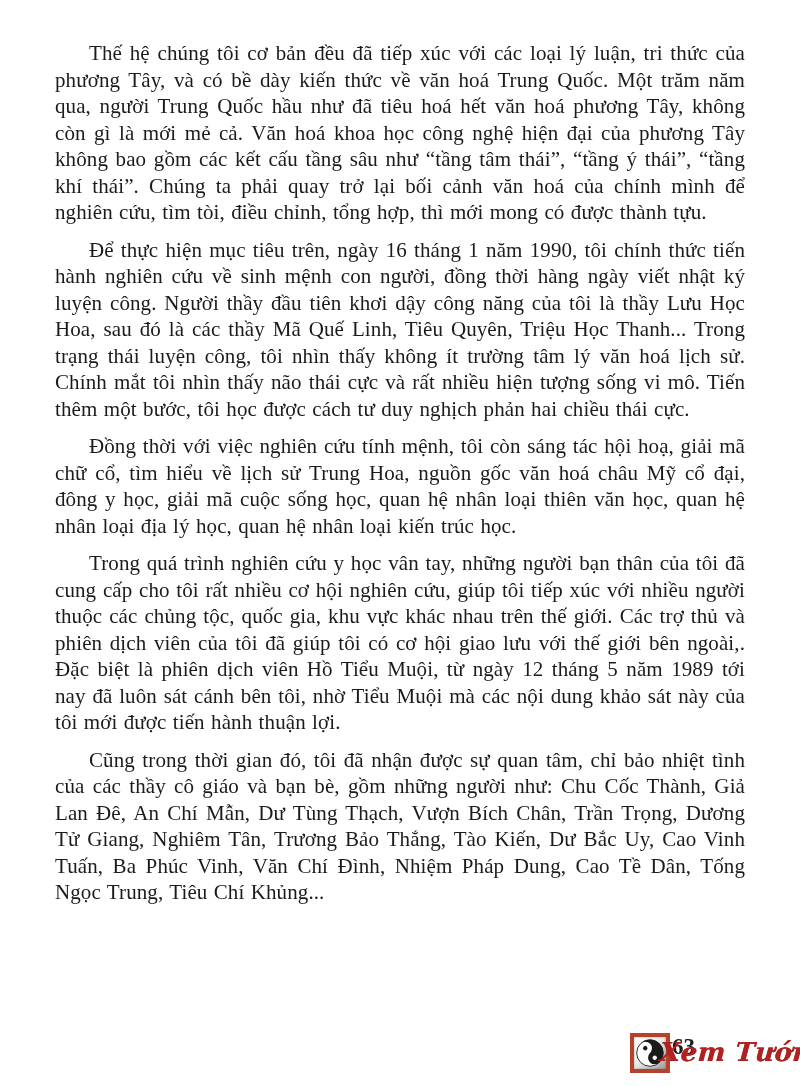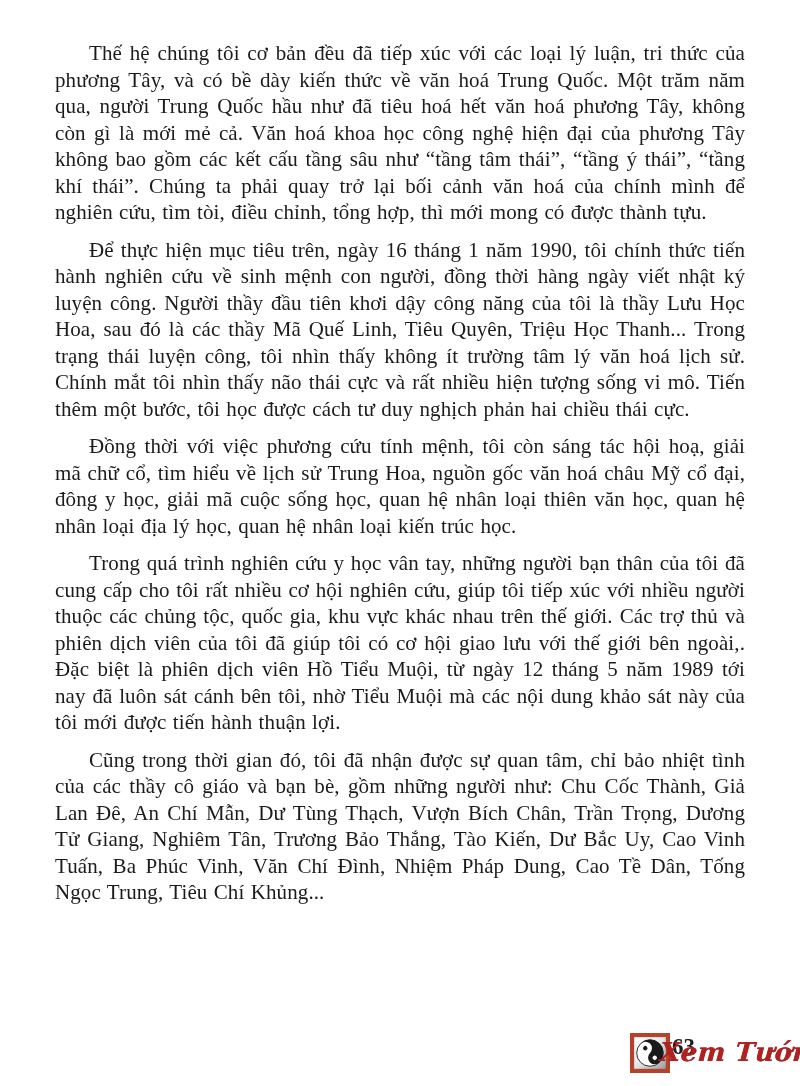--- a/index.html
+++ b/index.html
@@ -83,21 +83,21 @@
   }
 </style>
 </head>
 <body>
 
 <div class="page">
 
   <div class="text-block">
     <p>Thế hệ chúng tôi cơ bản đều đã tiếp xúc với các loại lý luận, tri thức của phương Tây, và có bề dày kiến thức về văn hoá Trung Quốc. Một trăm năm qua, người Trung Quốc hầu như đã tiêu hoá hết văn hoá phương Tây, không còn gì là mới mẻ cả. Văn hoá khoa học công nghệ hiện đại của phương Tây không bao gồm các kết cấu tầng sâu như “tầng tâm thái”, “tầng ý thái”, “tầng khí thái”. Chúng ta phải quay trở lại bối cảnh văn hoá của chính mình để nghiên cứu, tìm tòi, điều chỉnh, tổng hợp, thì mới mong có được thành tựu.</p>
     <p>Để thực hiện mục tiêu trên, ngày 16 tháng 1 năm 1990, tôi chính thức tiến hành nghiên cứu về sinh mệnh con người, đồng thời hàng ngày viết nhật ký luyện công. Người thầy đầu tiên khơi dậy công năng của tôi là thầy Lưu Học Hoa, sau đó là các thầy Mã Quế Linh, Tiêu Quyên, Triệu Học Thanh... Trong trạng thái luyện công, tôi nhìn thấy không ít trường tâm lý văn hoá lịch sử. Chính mắt tôi nhìn thấy não thái cực và rất nhiều hiện tượng sống vi mô. Tiến thêm một bước, tôi học được cách tư duy nghịch phản hai chiều thái cực.</p>
-    <p>Đồng thời với việc phương cứu tính mệnh, tôi còn sáng tác hội hoạ, giải mã chữ cổ, tìm hiểu về lịch sử Trung Hoa, nguồn gốc văn hoá châu Mỹ cổ đại, đông y học, giải mã cuộc sống học, quan hệ nhân loại thiên văn học, quan hệ nhân loại địa lý học, quan hệ nhân loại kiến trúc học.</p>
+    <p>Đồng thời với việc nghiên cứu tính mệnh, tôi còn sáng tác hội hoạ, giải mã chữ cổ, tìm hiểu về lịch sử Trung Hoa, nguồn gốc văn hoá châu Mỹ cổ đại, đông y học, giải mã cuộc sống học, quan hệ nhân loại thiên văn học, quan hệ nhân loại địa lý học, quan hệ nhân loại kiến trúc học.</p>
     <p>Trong quá trình nghiên cứu y học vân tay, những người bạn thân của tôi đã cung cấp cho tôi rất nhiều cơ hội nghiên cứu, giúp tôi tiếp xúc với nhiều người thuộc các chủng tộc, quốc gia, khu vực khác nhau trên thế giới. Các trợ thủ và phiên dịch viên của tôi đã giúp tôi có cơ hội giao lưu với thế giới bên ngoài,. Đặc biệt là phiên dịch viên Hồ Tiểu Muội, từ ngày 12 tháng 5 năm 1989 tới nay đã luôn sát cánh bên tôi, nhờ Tiểu Muội mà các nội dung khảo sát này của tôi mới được tiến hành thuận lợi.</p>
     <p>Cũng trong thời gian đó, tôi đã nhận được sự quan tâm, chỉ bảo nhiệt tình của các thầy cô giáo và bạn bè, gồm những người như: Chu Cốc Thành, Giả Lan Đê, An Chí Mẫn, Dư Tùng Thạch, Vượn Bích Chân, Trần Trọng, Dương Tử Giang, Nghiêm Tân, Trương Bảo Thắng, Tào Kiến, Dư Bắc Uy, Cao Vinh Tuấn, Ba Phúc Vinh, Văn Chí Đình, Nhiệm Pháp Dung, Cao Tề Dân, Tống Ngọc Trung, Tiêu Chí Khủng...</p>
   </div>
 
   <div class="footer">
     <span class="page-number">63</span>
     <div class="yinyang-box">
       <svg viewBox="0 0 100 100" aria-hidden="true">
         <circle cx="50" cy="50" r="47.5" fill="#ffffff" stroke="#1a1a1a" stroke-width="3"></circle>
         <path d="M50,2.5 A47.5,47.5 0 0 1 50,97.5 A23.75,23.75 0 0 1 50,50 A23.75,23.75 0 0 0 50,2.5 Z" fill="#1a1a1a"></path>

